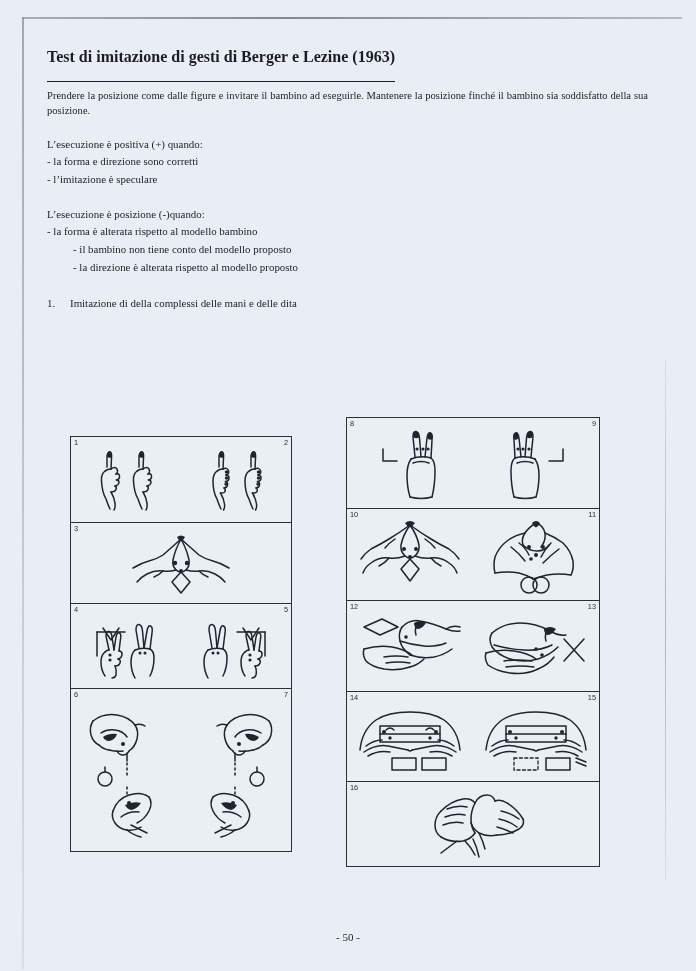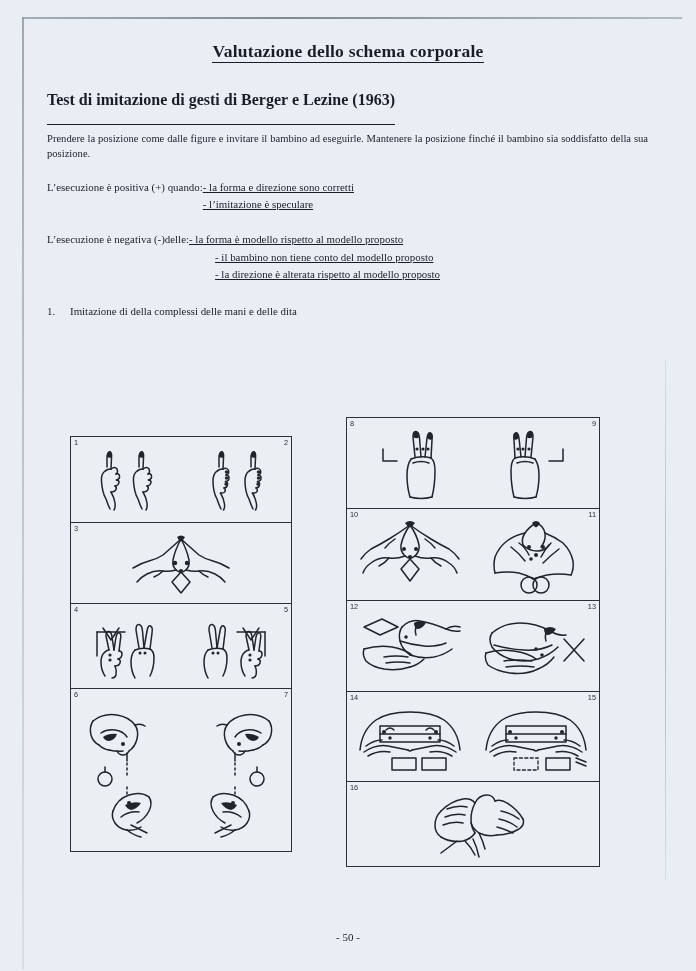--- a/index.html
+++ b/index.html
@@ -24,24 +24,24 @@
 
   .section-title{
     font-weight:bold;font-size:16px;margin-top:29px;margin-left:23px;
   }
   .section-title span{border-bottom:1.6px solid #1c1c28;padding-bottom:16px;}
 
   .intro{
     margin:22px 24px 16px 23px;font-size:10.6px;line-height:1.45;text-align:justify;
   }
   .rule-block{margin:17px 0 0 23px;font-size:10.9px;line-height:1.62;}
-  .rule-row{display:flex;}
+  .rule-row{display:flex;flex-direction:column;}
   .rule-lead{white-space:nowrap;}
   .rule-items{display:flex;flex-direction:column;}
-  .rule-items div{white-space:nowrap;text-decoration:underline;}
+  .rule-items div{white-space:nowrap;}
 
   .list-item{margin:21px 0 0 23px;font-size:10.9px;display:flex;gap:13px;}
   .list-num{width:10px;}
 
   .panels{position:absolute;left:0;top:398px;width:648px;height:470px;}
   .panel{position:absolute;border:1.3px solid #2b2f36;background:#eaeff4;}
   .panel-left{left:46px;top:19px;width:220px;height:414px;}
   .panel-right{left:322px;top:0px;width:252px;height:448px;}
   .cellrow{position:relative;border-bottom:1.4px solid #2b2f36;box-sizing:border-box;}
   .cellrow:last-child{border-bottom:none;}
@@ -59,42 +59,41 @@
 </style>
 </head>
 <body>
 
 <div class="scan-edge-top"></div>
 <div class="scan-edge-left"></div>
 <div class="scan-edge-right"></div>
 
 <div class="page">
 
-  <div class="doc-title"><span>Valutazione dello schema corporale</span></div>
 
   <div class="section-title"><span>Test di imitazione di gesti di Berger e Lezine (1963)</span></div>
 
   <div class="intro">Prendere la posizione come dalle figure e invitare il bambino ad eseguirle. Mantenere la posizione finché il bambino sia soddisfatto della sua posizione.</div>
 
   <div class="rule-block">
     <div class="rule-row">
       <div class="rule-lead">L’esecuzione è positiva (+) quando:</div>
       <div class="rule-items">
         <div>- la forma e direzione sono corretti</div>
         <div style="">- l’imitazione è speculare</div>
       </div>
     </div>
   </div>
 
 
   <div class="rule-block">
     <div class="rule-row">
-      <div class="rule-lead">L’esecuzione è negativa (-)delle:</div>
+      <div class="rule-lead">L’esecuzione è posizione (-)quando:</div>
       <div class="rule-items">
-        <div>- la forma è modello rispetto al modello proposto</div>
+        <div>- la forma è alterata rispetto al modello bambino</div>
         <div style="margin-left:26px">- il bambino non tiene conto del modello proposto</div>
         <div style="margin-left:26px">- la direzione è alterata rispetto al modello proposto</div>
       </div>
     </div>
   </div>
 
   <div class="list-item">
     <div class="list-num">1.</div>
     <div>Imitazione di della complessi delle mani e delle dita</div>
   </div>

